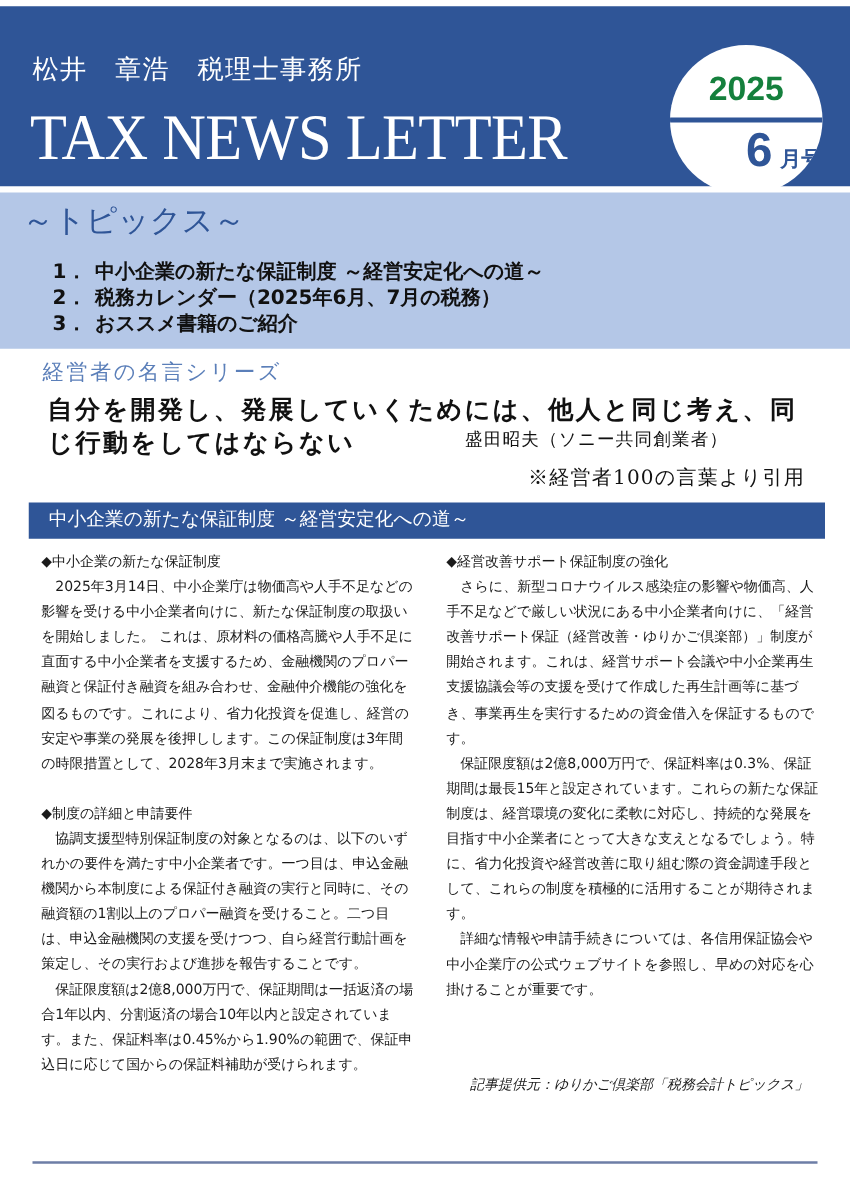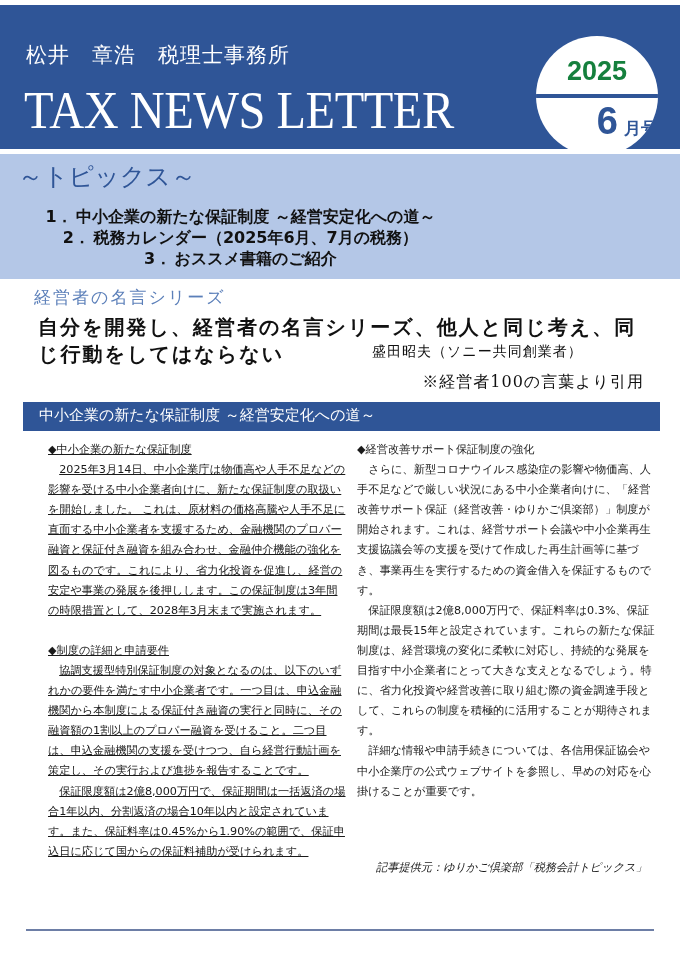--- a/index.html
+++ b/index.html
@@ -9,36 +9,36 @@
   .office { position: absolute; left: 26px; top: 36px; color: #ffffff; font-size: 21px; letter-spacing: 1px; white-space: pre; }
   .masthead { position: absolute; left: 24px; top: 78px; color: #ffffff; font-family: "Liberation Serif", "DejaVu Serif", serif;
               font-size: 52px; line-height: 56px; letter-spacing: -0.5px; transform: scaleX(0.93); transform-origin: left center; white-space: nowrap; }
   .issue-circle { position: absolute; left: 536px; top: 31px; width: 122px; height: 120px; border-radius: 50%; background: #ffffff; overflow: hidden; }
   .issue-year { position: absolute; left: 0; width: 100%; top: 20px; text-align: center; color: #15803d; font-weight: bold; font-size: 27px; font-family: "Liberation Sans", sans-serif; }
   .issue-divider { position: absolute; left: 0; width: 100%; top: 58px; height: 4px; background: #2f5597; }
   .issue-month { position: absolute; left: 0; width: 100%; top: 64px; text-align: right; color: #2f5597; font-family: "Liberation Sans", sans-serif; }
   .issue-month .num { font-size: 38px; font-weight: bold; }
   .issue-month .suffix { font-size: 17px; font-weight: bold; margin-left: 6px; }
 
-  .topics { position: absolute; left: 0; top: 154px; width: 680px; height: 125px; background: #b4c7e7; text-align: center; }
+  .topics { position: absolute; left: 0; top: 154px; width: 680px; height: 125px; background: #b4c7e7; }
   .topics-title { position: absolute; left: 18px; top: 6px; color: #2f5597; font-size: 25px; }
   .topics-list { position: absolute; left: 38px; top: 48px; margin: 4px; padding: 0; list-style: none; }
   .topics-list li { font-size: 16px; font-weight: bold; line-height: 21px; color: #111; white-space: nowrap; }
   .topics-list .n { display: inline-block; width: 34px; }
 
   .quote-series { position: absolute; left: 34px; top: 286px; color: #5b7fb9; font-family: "DejaVu Serif", serif; font-size: 17px; letter-spacing: 2px; text-align: center; }
   .quote-text { position: absolute; left: 38px; top: 314px; width: 620px; font-size: 20px; line-height: 27px; font-weight: bold; letter-spacing: 2px; color: #111; }
   .quote-author { position: absolute; left: 372px; top: 343px; font-family: Liberation Sans, sans-serif; font-size: 14px; letter-spacing: 1px; color: #111; }
   .quote-source { position: absolute; right: 36px; top: 372px; font-family: "DejaVu Serif", serif; font-size: 16px; letter-spacing: 1px; color: #111; }
 
   .section-bar { position: absolute; left: 23px; top: 402px; width: 637px; height: 29px; background: #2f5597; }
   .section-bar span { position: absolute; left: 16px; top: 4px; color: #ffffff; font-size: 15px; white-space: nowrap; }
 
   .col { position: absolute; top: 440px; font-size: 11.2px; line-height: 20.1px; color: #1a1a1a; }
-  .col.left { left: 48px; width: 300px; text-decoration: underline; }
+  .col.left { left: 33px; width: 300px; }
   .col.right { left: 357px; width: 300px; }
   .col p { margin: 0; text-indent: 1em; }
   .col .sub { margin: 0; text-indent: 0; }
   .col .gap { height: 20px; }
   .credit { position: absolute; left: 376px; top: 860px; font-size: 11.2px; color: #1a1a1a; white-space: nowrap; font-style: italic; }
   .bottom-rule { position: absolute; left: 26px; top: 929px; width: 628px; height: 2px; background: #6d7ea6; }
 </style>
 </head>
 <body>
 
@@ -57,21 +57,21 @@
 <div class="topics">
   <div class="topics-title">～トピックス～</div>
   <ul class="topics-list">
     <li><span class="n">1．</span><span>中小企業の新たな保証制度 ～経営安定化への道～</span></li>
     <li><span class="n">2．</span><span>税務カレンダー（2025年6月、7月の税務）</span></li>
     <li><span class="n">3．</span><span>おススメ書籍のご紹介</span></li>
   </ul>
 </div>
 
 <div class="quote-series">経営者の名言シリーズ</div>
-<div class="quote-text">自分を開発し、経営者の名言シリーズ、他人と同じ考え、同じ行動をしてはならない</div>
+<div class="quote-text">自分を開発し、発展していくためには、他人と同じ考え、同じ行動をしてはならない</div>
 <div class="quote-author">盛田昭夫（ソニー共同創業者）</div>
 <div class="quote-source">※経営者100の言葉より引用</div>
 
 <div class="section-bar">
   <span>中小企業の新たな保証制度 ～経営安定化への道～</span>
 </div>
 
 <div class="col left">
   <div class="sub">◆中小企業の新たな保証制度</div>
   <p>2025年3月14日、中小企業庁は物価高や人手不足などの影響を受ける中小企業者向けに、新たな保証制度の取扱いを開始しました。 これは、原材料の価格高騰や人手不足に直面する中小企業者を支援するため、金融機関のプロパー融資と保証付き融資を組み合わせ、金融仲介機能の強化を図るものです。これにより、省力化投資を促進し、経営の安定や事業の発展を後押しします。この保証制度は3年間の時限措置として、2028年3月末まで実施されます。</p>

